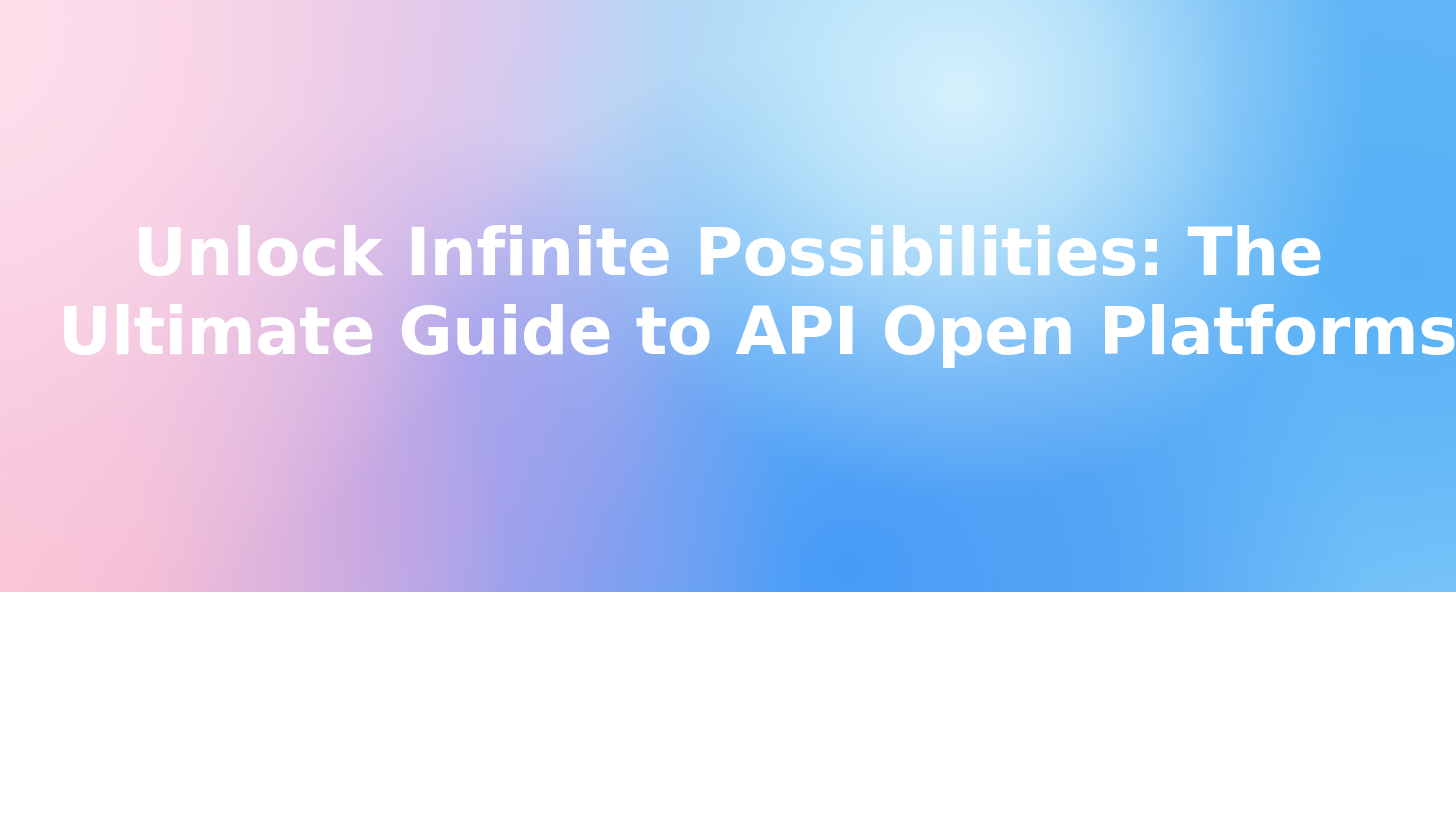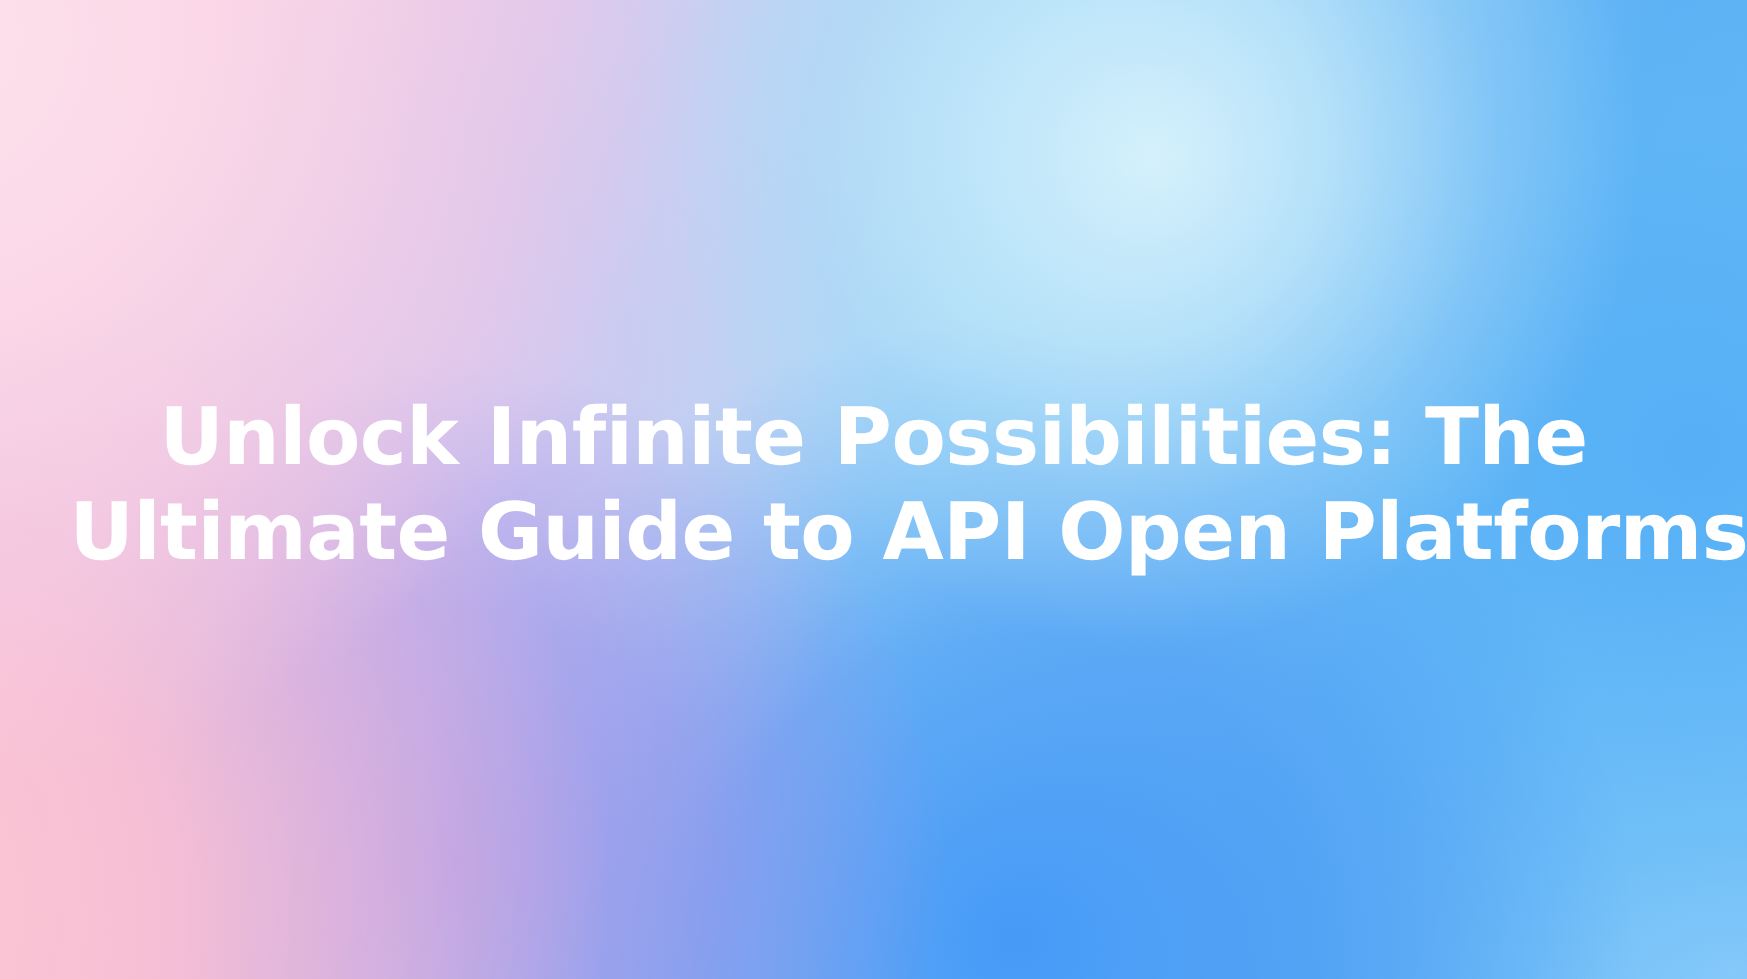--- a/index.html
+++ b/index.html
@@ -12,21 +12,21 @@
     width: 1456px;
     height: 816px;
     overflow: hidden;
     font-family: "DejaVu Sans", sans-serif;
   }
 
   
   .hero {
     position: relative;
     width: 1456px;
-    height: 816px;
+    height: 592px;
     overflow: hidden;
     background-color: #701a75;
     display: flex;
     align-items: center;
     justify-content: center;
   }
 
   
   .hero-bg {
     position: absolute;

